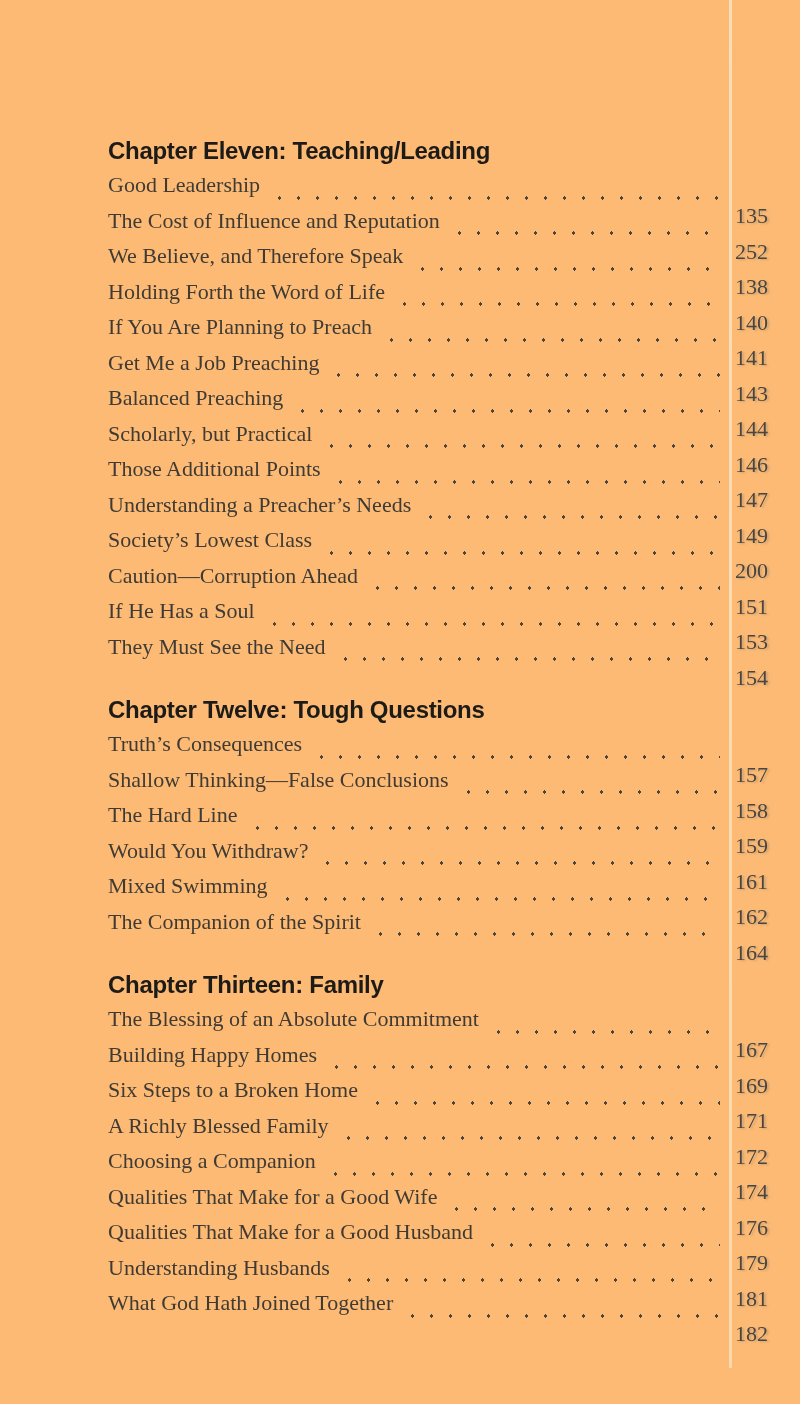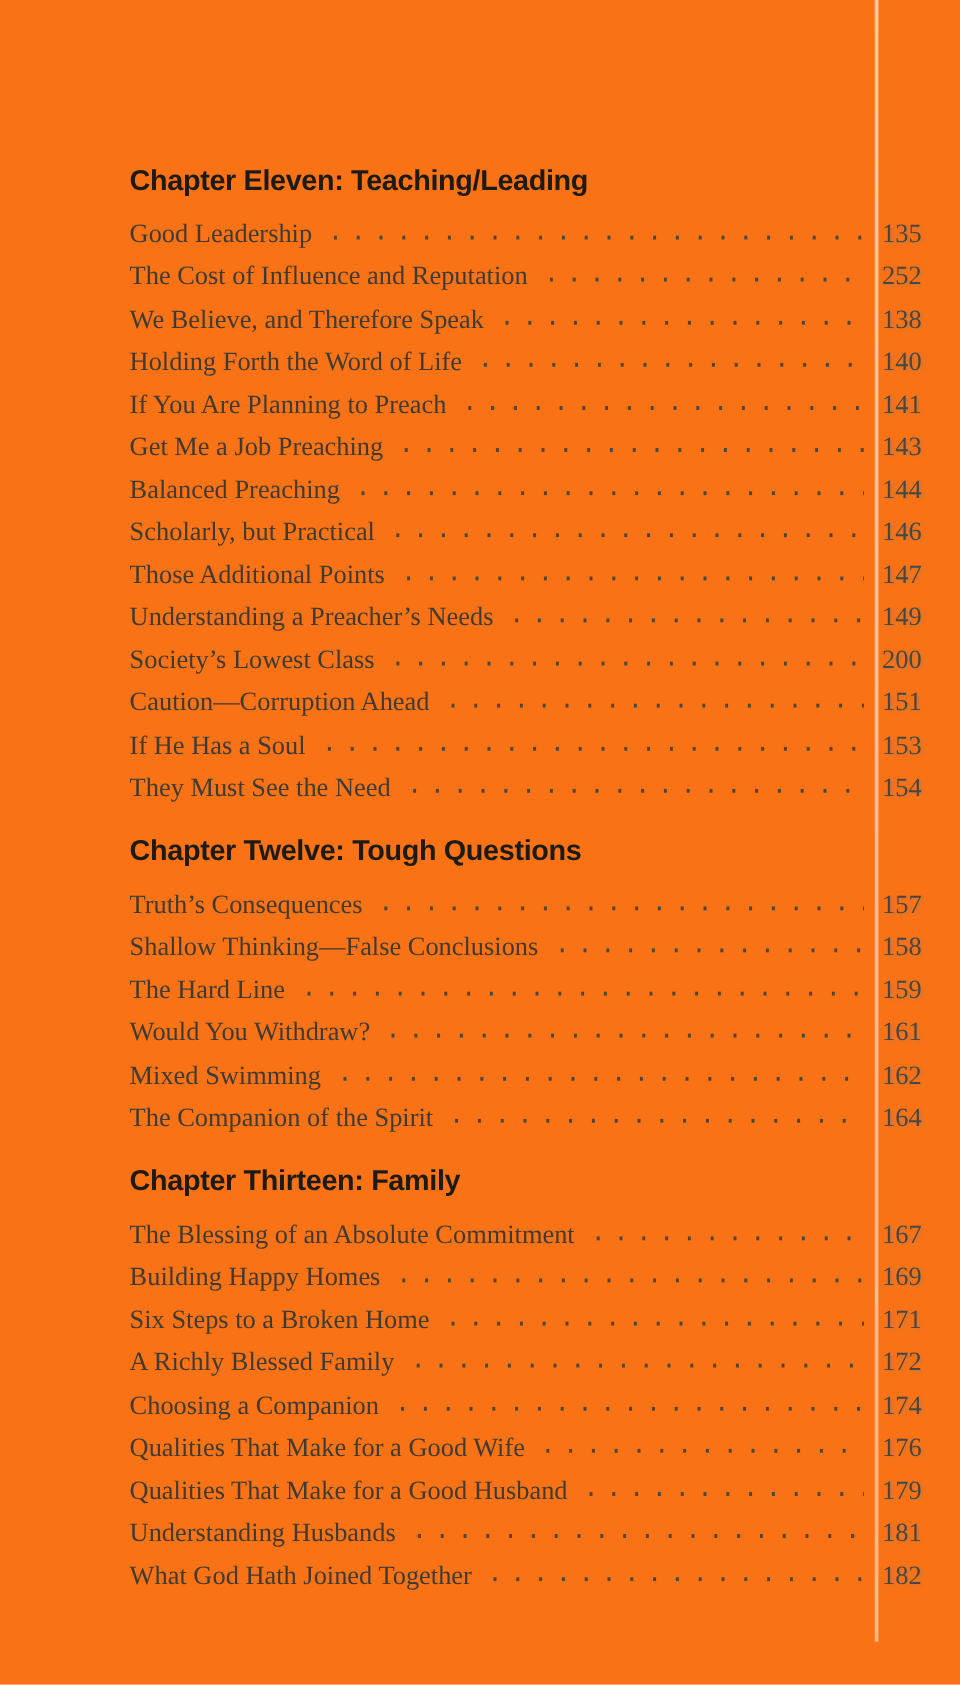--- a/index.html
+++ b/index.html
@@ -4,21 +4,21 @@
 <style>
   html, body {
     margin: 0;
     padding: 0;
     background: #ffffff;
   }
   .scan-page {
     position: relative;
     width: 800px;
     height: 1404px;
-    background: #f97316;
+    background: #fdba74;
     overflow: hidden;
     font-family: "Liberation Serif", serif;
   }
   
   .page-edge-line {
     position: absolute;
     left: 729px;
     top: 0;
     width: 3px;
     height: 1368px;
@@ -38,21 +38,21 @@
     font-family: "Liberation Sans", sans-serif;
     font-weight: 700;
     font-size: 24px;
     line-height: 30px;
     letter-spacing: -0.3px;
     color: #1d1b18;
     margin: 0 0 6px 0;
   }
   .toc-row {
     display: flex;
-    align-items: flex-end;
+    align-items: flex-start;
     height: 35.5px;
     font-size: 22px;
     color: #3f3b34;
   }
   .toc-title {
     white-space: nowrap;
     flex: 0 0 auto;
   }
   .leader {
     flex: 1 1 auto;

